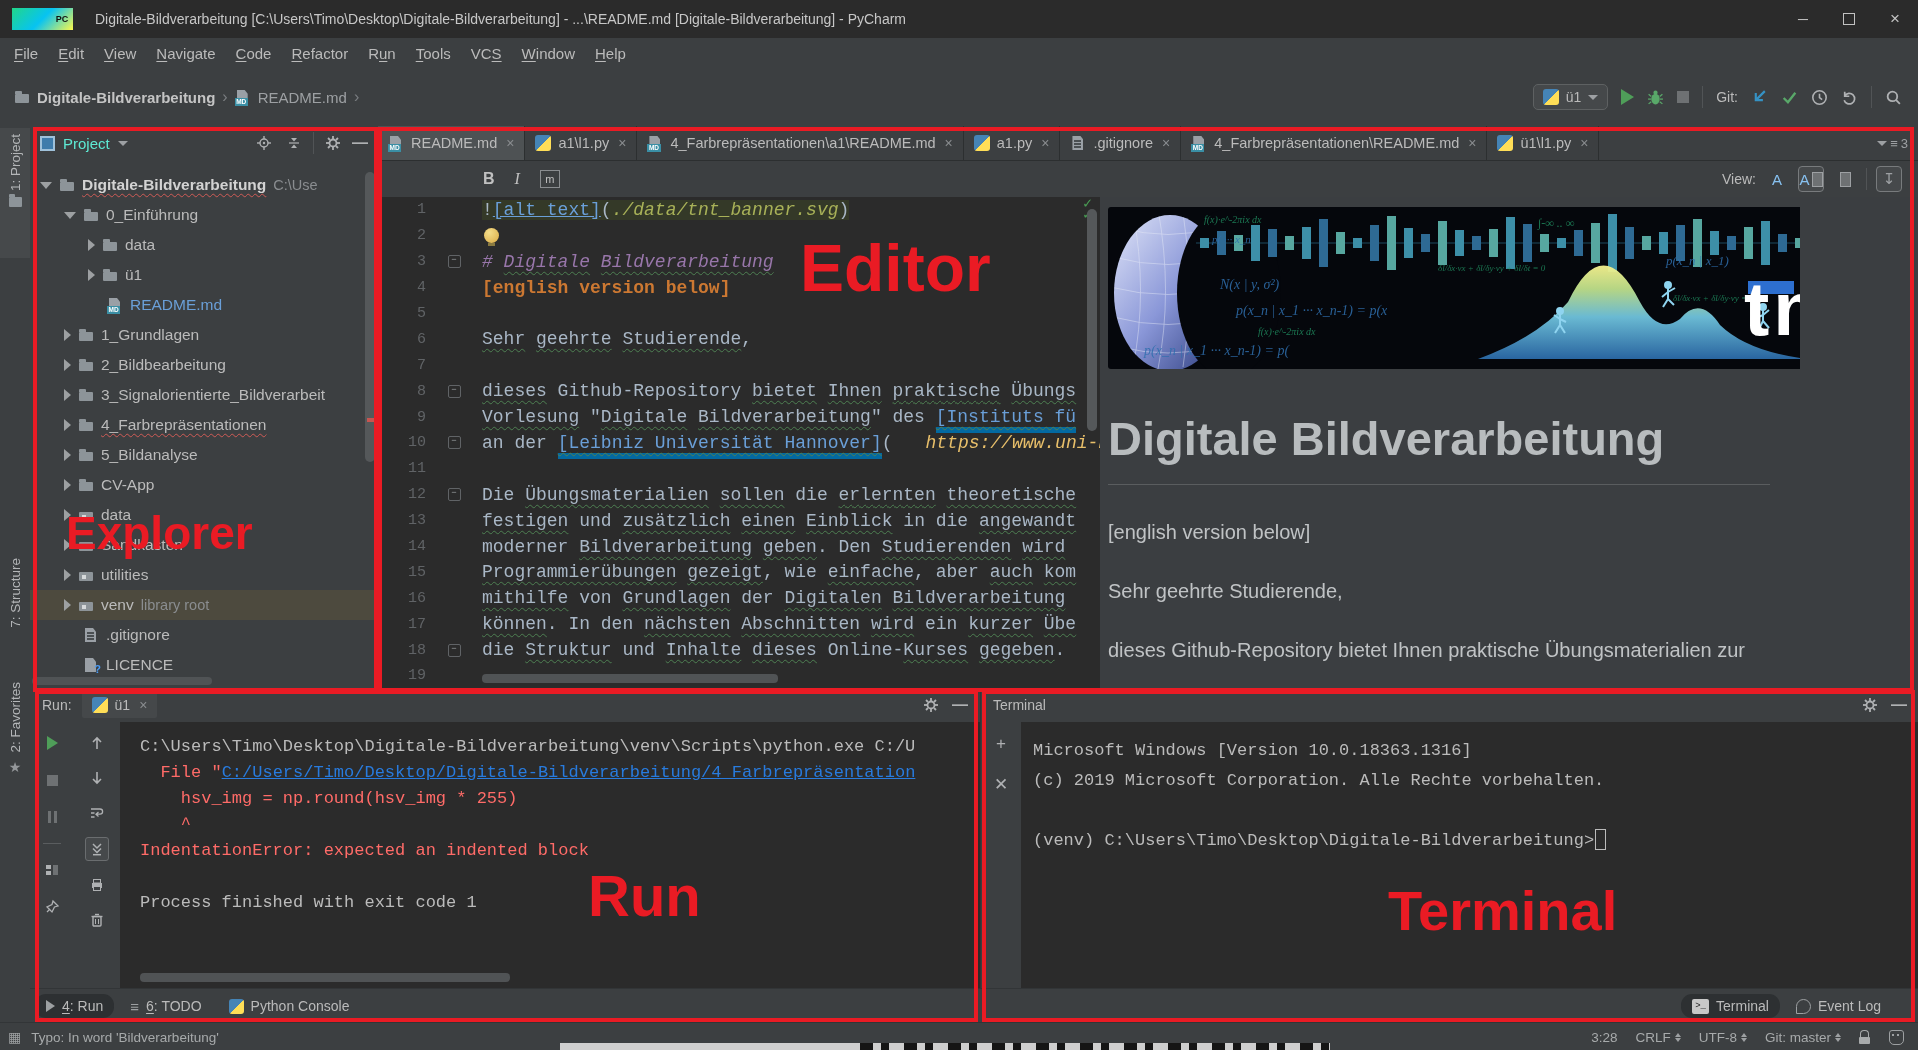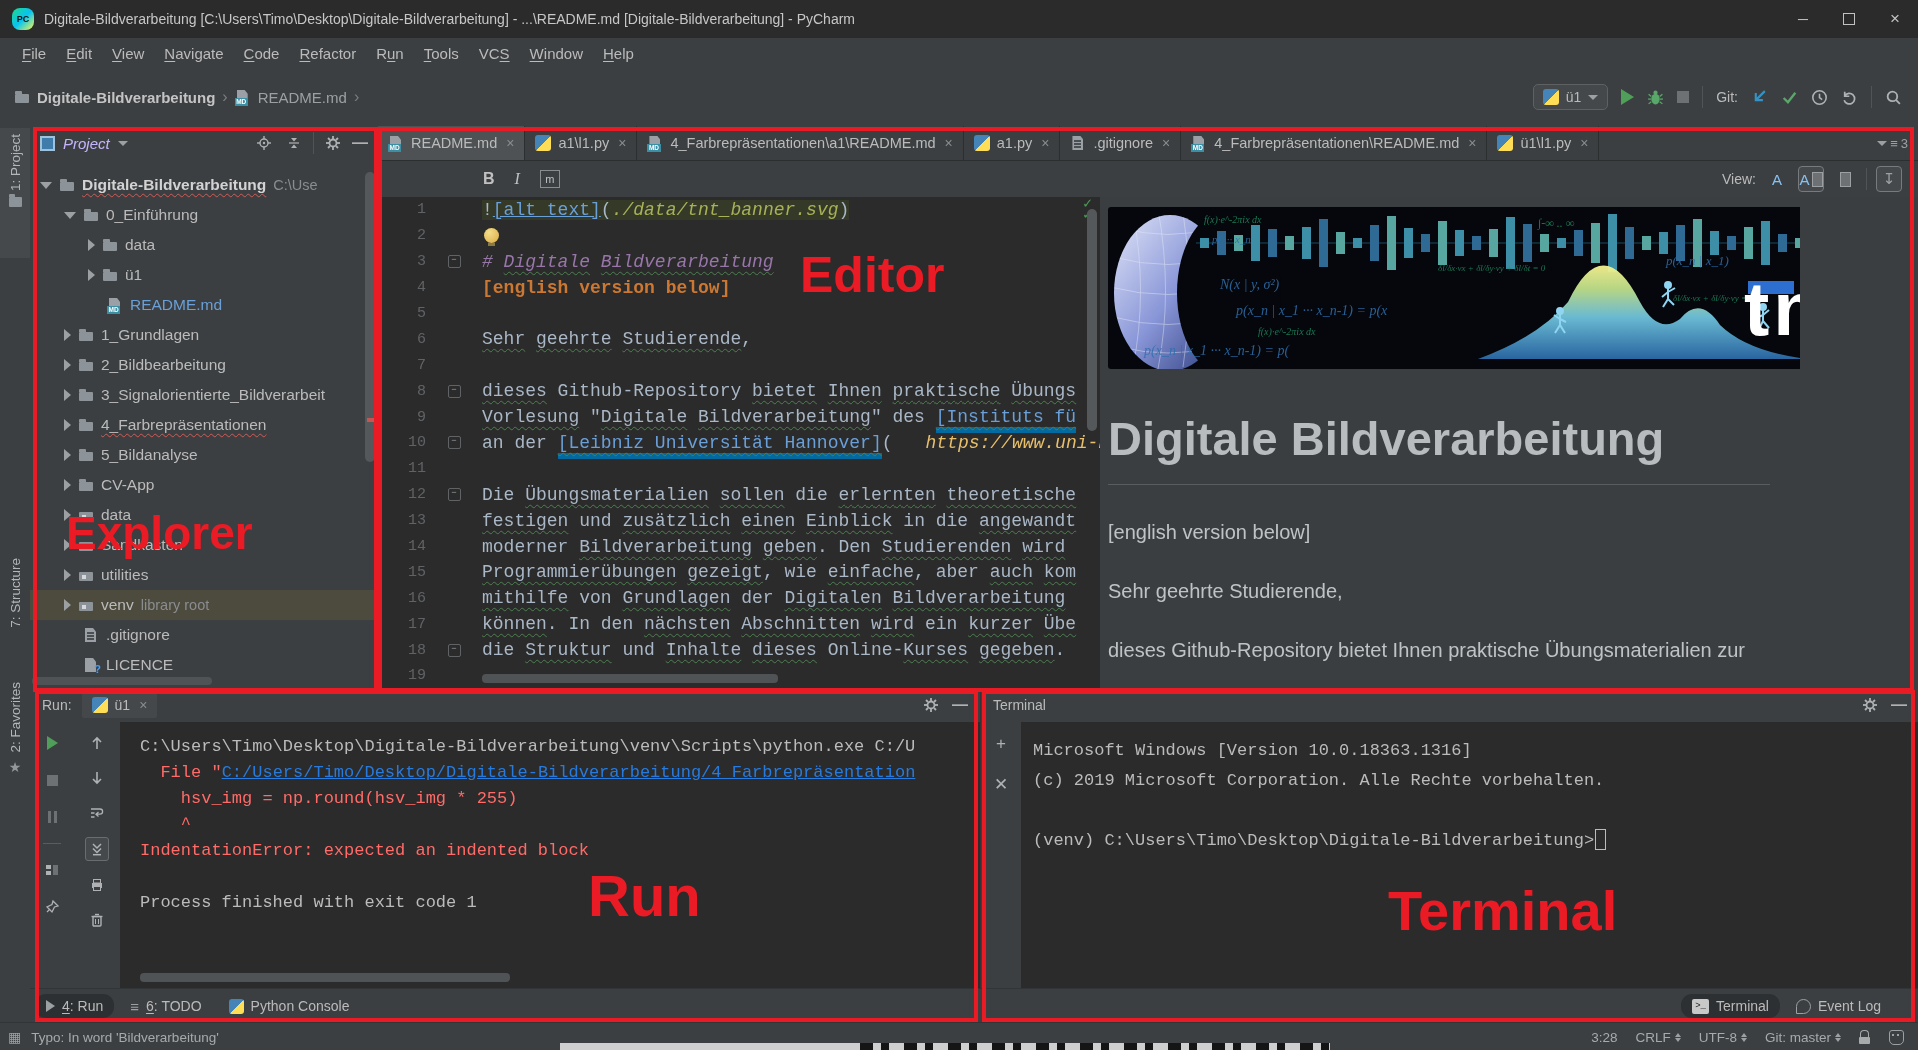--- a/index.html
+++ b/index.html
@@ -1,28 +1,28 @@
 <!DOCTYPE html>
 <html><head>
 <meta charset="utf-8">
 <style>
   html,body{margin:0;padding:0;background:#1e1f22;}
   #app{position:relative;width:1918px;height:1050px;overflow:hidden;background:#3c3f41;
        font-family:"Liberation Sans",sans-serif;color:#bbbbbb;-webkit-font-smoothing:antialiased;}
   
   .titlebar{position:absolute;left:0;top:0;width:1918px;height:38px;background:#2b2b2b;display:flex;align-items:center;}
-  .pclogo{width:22px;height:22px;margin:0 10px 0 12px;border-radius:8px;flex:0 0 auto;
+  .pclogo{width:22px;height:22px;margin:0 22px 0 12px;border-radius:0;flex:0 0 auto;
      background:linear-gradient(135deg,#21d789 0%,#07c3f2 50%,#fcf84a 100%);
-     display:flex;align-items:center;justify-content:center;font-size:9px;font-weight:bold;color:#111;}
+     display:flex;align-items:center;justify-content:center;font-size:9px;font-weight:bold;color:#111;padding-left:39px;}
   .wtitle{font-size:14px;color:#c7c7c7;white-space:nowrap;}
   .wbtns{margin-left:auto;display:flex;height:38px;}
   .wbtn{width:46px;height:38px;display:flex;align-items:center;justify-content:center;color:#c2c2c2;font-size:14px;}
   .maxbox{width:10px;height:10px;border:1.5px solid #c2c2c2;display:inline-block;}
   
-  .menubar{position:absolute;left:0;top:38px;width:1918px;height:30px;display:flex;align-items:center;padding-left:12px;box-sizing:border-box;}
+  .menubar{position:absolute;left:0;top:38px;width:1918px;height:30px;display:flex;align-items:center;padding-left:4px;box-sizing:border-box;}
   .menu-item{padding:3px 10px;font-size:15px;color:#bbbbbb;}
   .u{text-decoration:underline;text-underline-offset:2px;}
   
   .toolrow{position:absolute;left:0;top:68px;width:1918px;height:58px;display:flex;align-items:center;}
   .crumbs{display:flex;align-items:center;gap:7px;padding-left:14px;font-size:15px;}
   .crumb-proj{font-weight:bold;color:#c4c4c4;}
   .crumb-file{color:#9da0a3;}
   .chev{color:#7a7d80;font-size:16px;}
   .tools{margin-left:auto;display:flex;align-items:center;gap:13px;padding-right:16px;}
   .runcfg{display:flex;align-items:center;gap:7px;border:1px solid #5e6162;border-radius:5px;padding:4px 9px;background:#45484a;}
@@ -37,21 +37,21 @@
   .stripebtn{position:absolute;left:0;width:30px;display:flex;flex-direction:column;align-items:center;gap:6px;padding:6px 0;}
   .stripebtn.sel{background:#46494b;}
   .vtxt{writing-mode:vertical-rl;transform:rotate(180deg);font-size:13.5px;color:#b4b6b8;}
   .minifolder{width:13px;height:10px;background:#8d9499;border-radius:1px;position:relative;}
   .minifolder:before{content:"";position:absolute;left:0;top:-3px;width:6px;height:3px;background:#8d9499;border-radius:1px 1px 0 0;}
   .star{color:#94979a;font-size:14px;}
   
   .projpanel{position:absolute;left:30px;top:126px;width:348px;height:562px;background:#3c3f41;overflow:hidden;}
   .pphead{height:34px;display:flex;align-items:center;gap:8px;padding:0 10px;}
   .ppicon{width:15px;height:15px;background:#3f7cab;border:2px solid #9fc1da;box-sizing:border-box;}
-  .pptitle{font-size:15px;color:#c4b5fd;font-style:italic;}
+  .pptitle{font-size:15px;color:#5eead4;}
   .pphead .spacer{flex:1;}
   .hicon{display:flex;align-items:center;justify-content:center;width:22px;height:22px;}
   .hicon svg{width:16px;height:16px;}
   .minus{color:#afb1b3;font-size:16px;font-weight:bold;}
   .tree{position:absolute;left:0;top:44px;width:348px;}
   .trow{height:30px;display:flex;align-items:center;gap:7px;font-size:15.5px;white-space:nowrap;overflow:hidden;}
   .trow.sel{background:#4d4a3e;}
   .tarrow{width:0;height:0;display:inline-block;flex:0 0 auto;}
   .tarrow.d{border-left:6px solid transparent;border-right:6px solid transparent;border-top:7px solid #9da0a2;}
   .tarrow.r{border-top:6px solid transparent;border-bottom:6px solid transparent;border-left:7px solid #9da0a2;}
@@ -922,17 +922,17 @@
 
   <div class="cutstrip">
       <i></i>
     </div>
 
   <div class="anbox" style="left:33px;top:127px;width:345px;height:565px;"></div>
   <div class="anbox" style="left:378px;top:127px;width:1536px;height:565px;"></div>
   <div class="anbox" style="left:35px;top:690px;width:943px;height:332px;"></div>
   <div class="anbox" style="left:982px;top:690px;width:933px;height:332px;"></div>
   <div class="anlabel" style="left:66px;top:506px;font-size:46px;">Explorer</div>
-  <div class="anlabel" style="left:800px;top:246px;font-size:50px;">Editor</div>
+  <div class="anlabel" style="left:800px;top:230px;font-size:66px;">Editor</div>
   <div class="anlabel" style="left:588px;top:862px;font-size:58px;">Run</div>
   <div class="anlabel" style="left:1388px;top:878px;font-size:56px;">Terminal</div>
 
 </div>
 
 </body></html>

